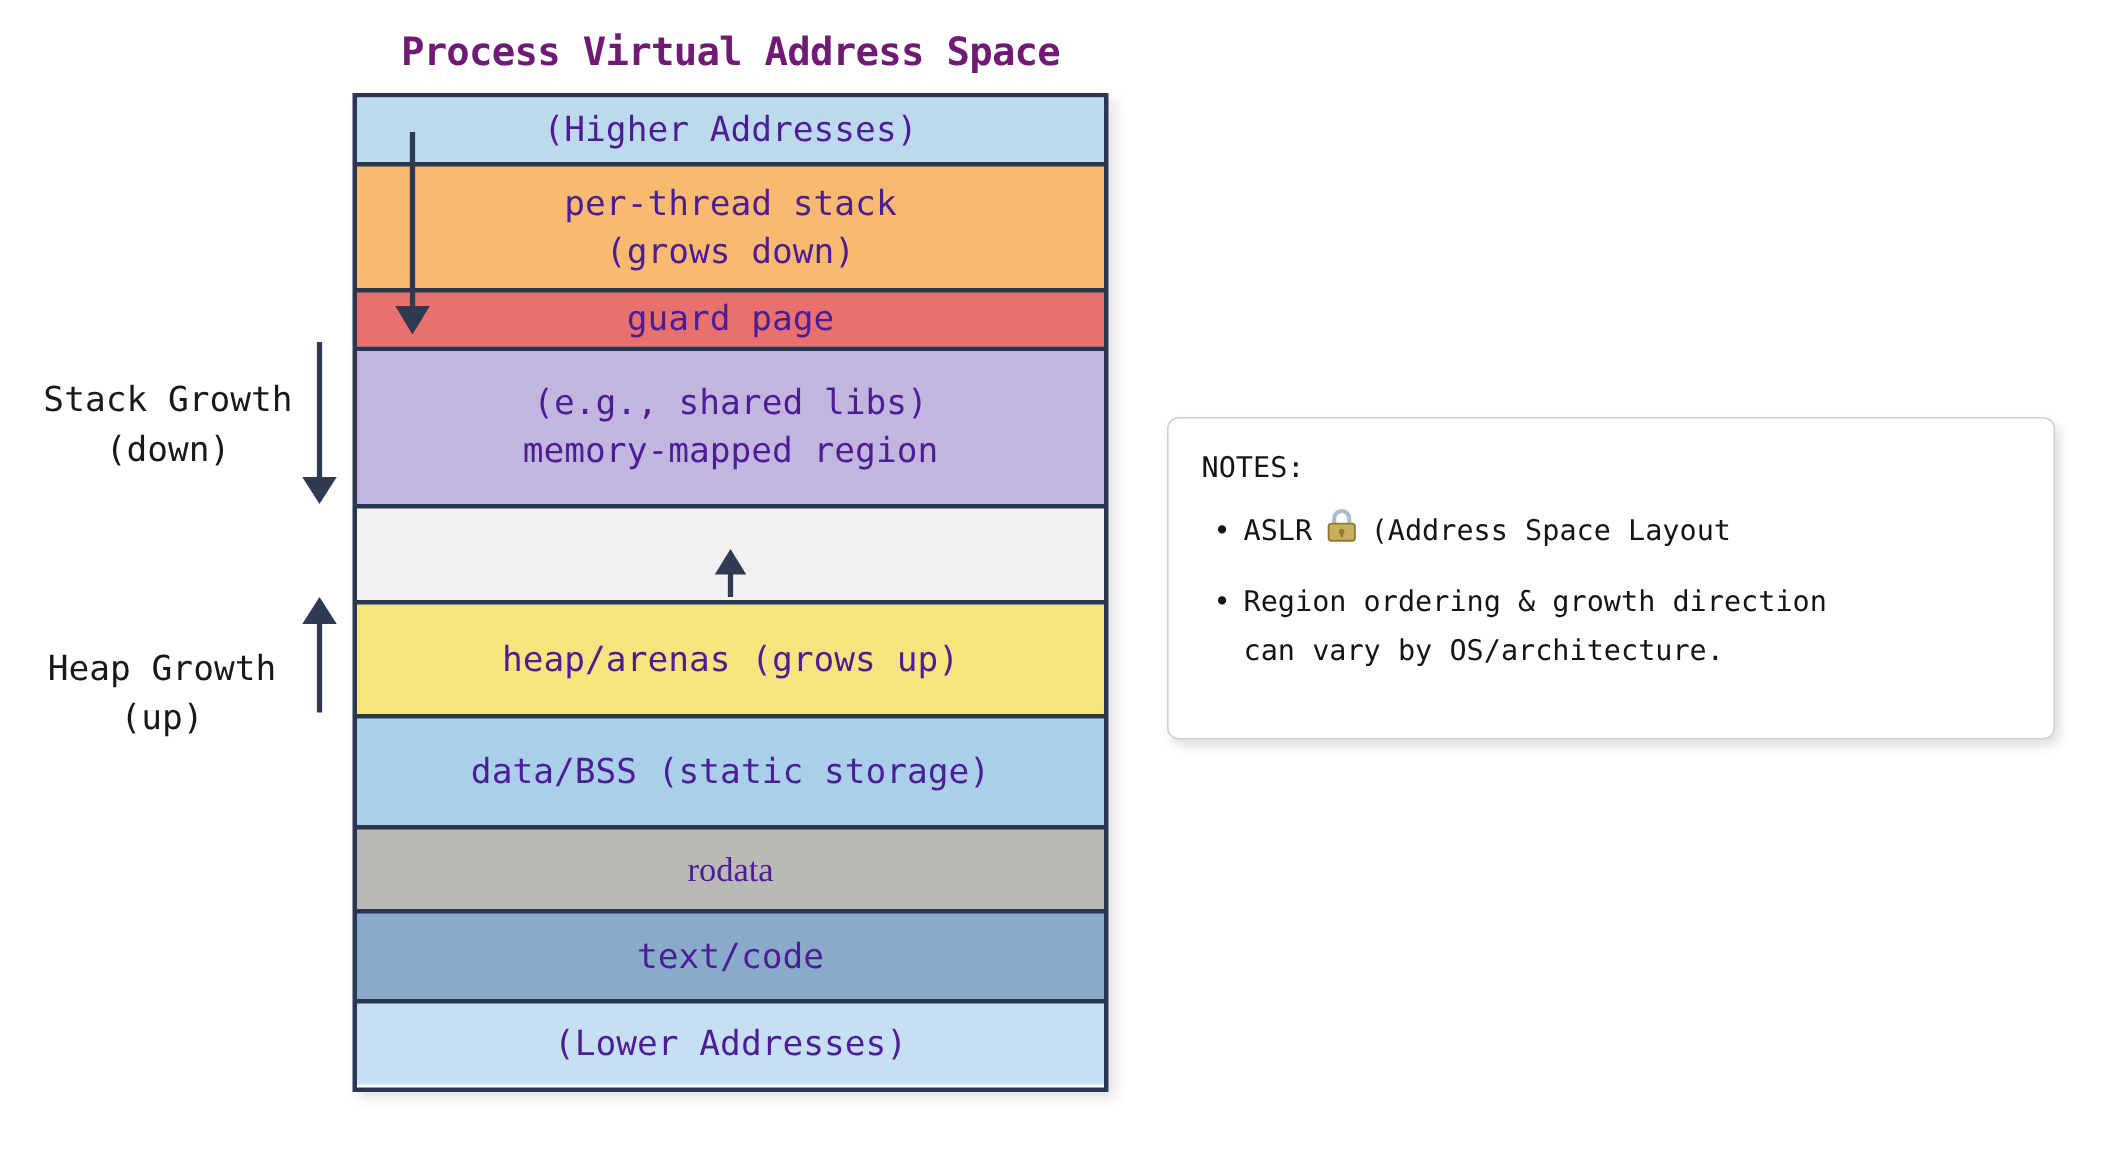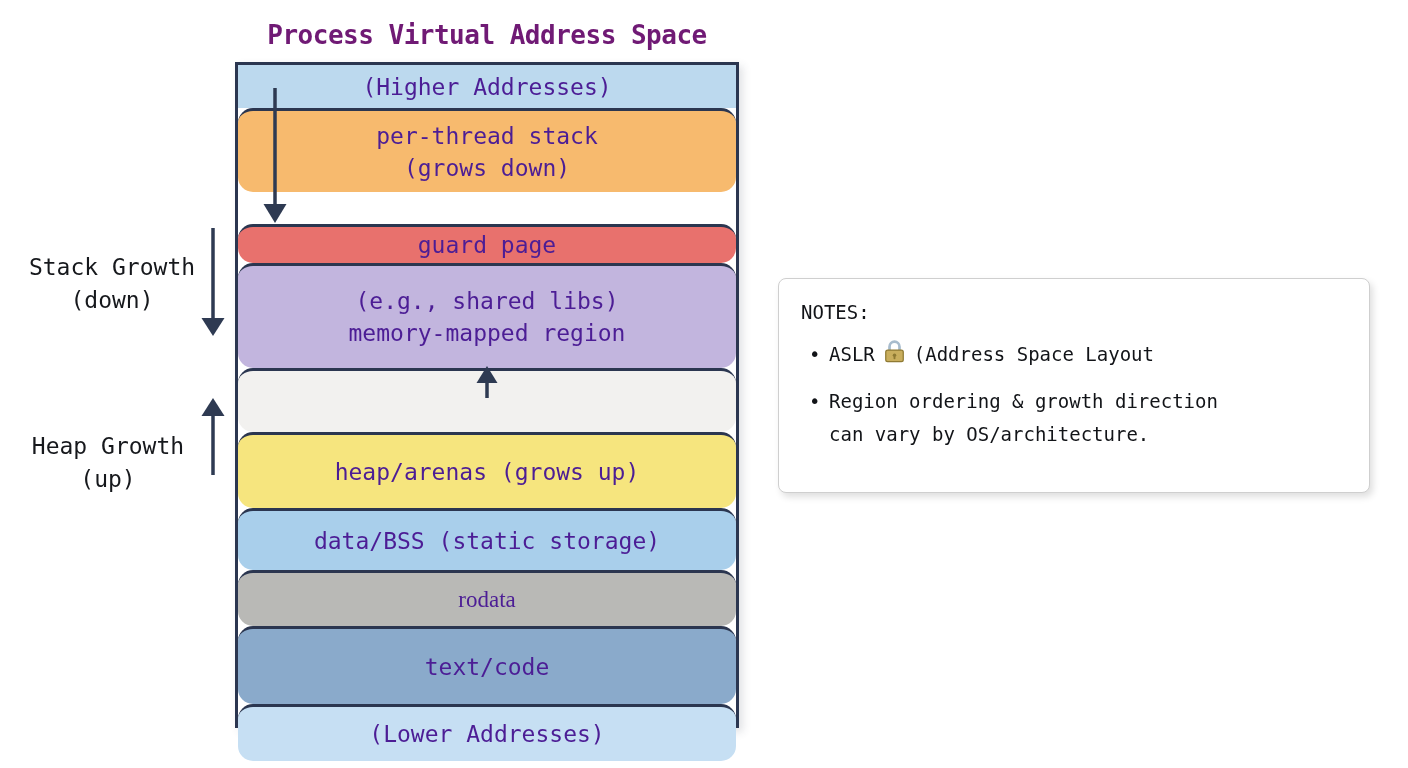--- a/index.html
+++ b/index.html
@@ -38,30 +38,30 @@
     flex: 0 0 auto;
     display: flex;
     flex-direction: column;
     justify-content: center;
     align-items: center;
     font-size: 23px;
     line-height: 32px;
     color: #4c1d95;
     text-align: center;
   }
-  .region + .region { border-top: 3px solid #2b3650; border-radius: 15px; }
+  .region + .region { border-top: 3px solid #2b3650; }
   .r0 { height: 43px; }
   .r1 { height: 84px; }
-  .r2 { height: 39px; margin-top: 32px; }
+  .r2 { height: 39px; }
   .r3 { height: 105px; }
   .r4 { height: 64px; }
   .r5 { height: 76px; }
-  .r6 { height: 62px; }
+  .r6 { height: 74px; }
   .r7 { height: 56px; font-family: Liberation Serif, serif; }
-  .r8 { height: 78px; }
+  .r8 { height: 60px; }
   .r9 { height: 57px; }
 
   
   .side-label {
     position: absolute;
     width: 192px;
     text-align: center;
     font-size: 23px;
     line-height: 33px;
     color: #16181c;

